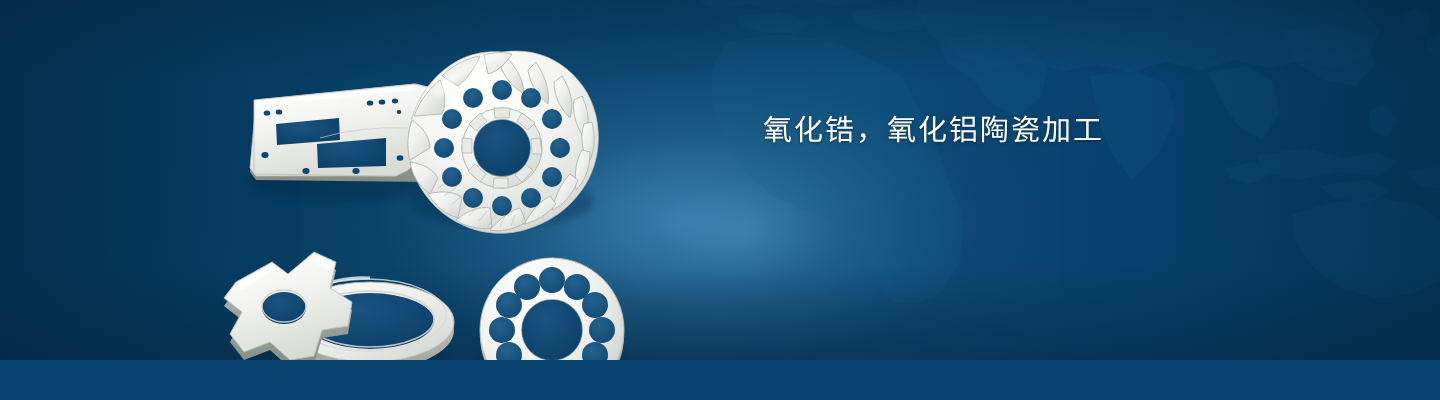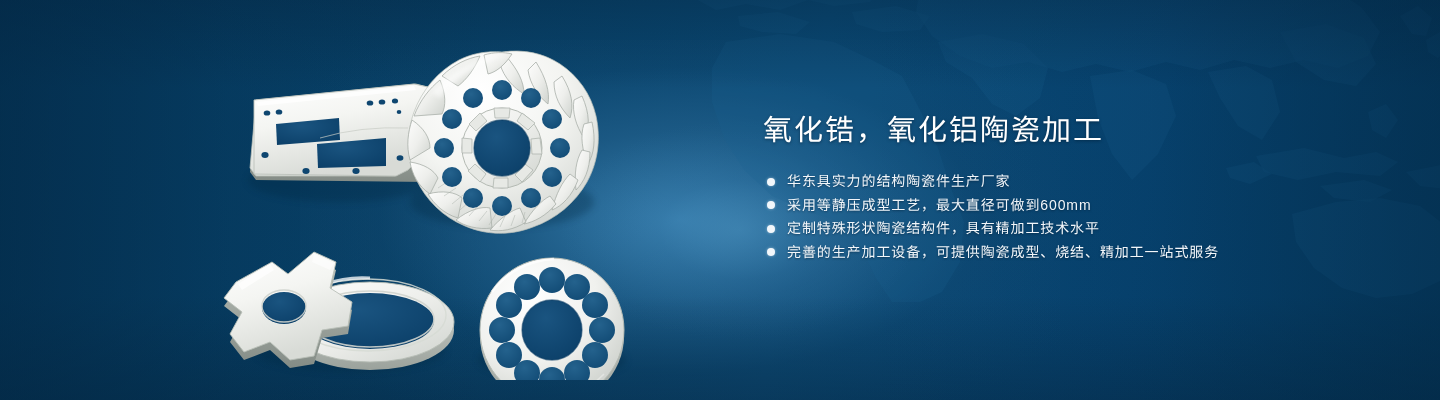--- a/index.html
+++ b/index.html
@@ -8,21 +8,21 @@
     padding: 0;
     background: #07436c;
   }
   body {
     font-family: "Liberation Sans", "DejaVu Sans", sans-serif;
   }
 
   .banner {
     position: relative;
     width: 1440px;
-    height: 400px;
+    height: 360px;
     overflow: hidden;
     background: #0f766e;
   }
 
   
   .bg-base {
     position: absolute;
     inset: 0;
     background: linear-gradient(100deg, #053a60 0%, #084269 30%, #0a4a76 55%, #074370 78%, #053c63 100%);
   }
@@ -389,33 +389,15 @@
 
         <path d="M-60 -38 C -46 -58 -22 -70 2 -71" stroke="#ffffff" stroke-width="2.6" fill="none" opacity="0.7"></path>
         <path d="M52 44 C 36 60 16 70 -4 71" stroke="#ffffff" stroke-width="1.6" fill="none" opacity="0.35"></path>
       </g>
     </svg>
   </div>
 
   <div class="copy">
     <h1 class="headline">氧化锆，氧化铝陶瓷加工</h1>
 
-    <ul class="bullets">
-      <li class="bullet">
-        <span class="dot"></span>
-        <span class="bullet-text">华东具实力的结构陶瓷件生产厂家</span>
-      </li>
-      <li class="bullet">
-        <span class="dot"></span>
-        <span class="bullet-text">采用等静压成型工艺，最大直径可做到600mm</span>
-      </li>
-      <li class="bullet">
-        <span class="dot"></span>
-        <span class="bullet-text">定制特殊形状陶瓷结构件，具有精加工技术水平</span>
-      </li>
-      <li class="bullet">
-        <span class="dot"></span>
-        <span class="bullet-text">完善的生产加工设备，可提供陶瓷成型、烧结、精加工一站式服务</span>
-      </li>
-    </ul>
   </div>
 
 </div>
 
 </body></html>

